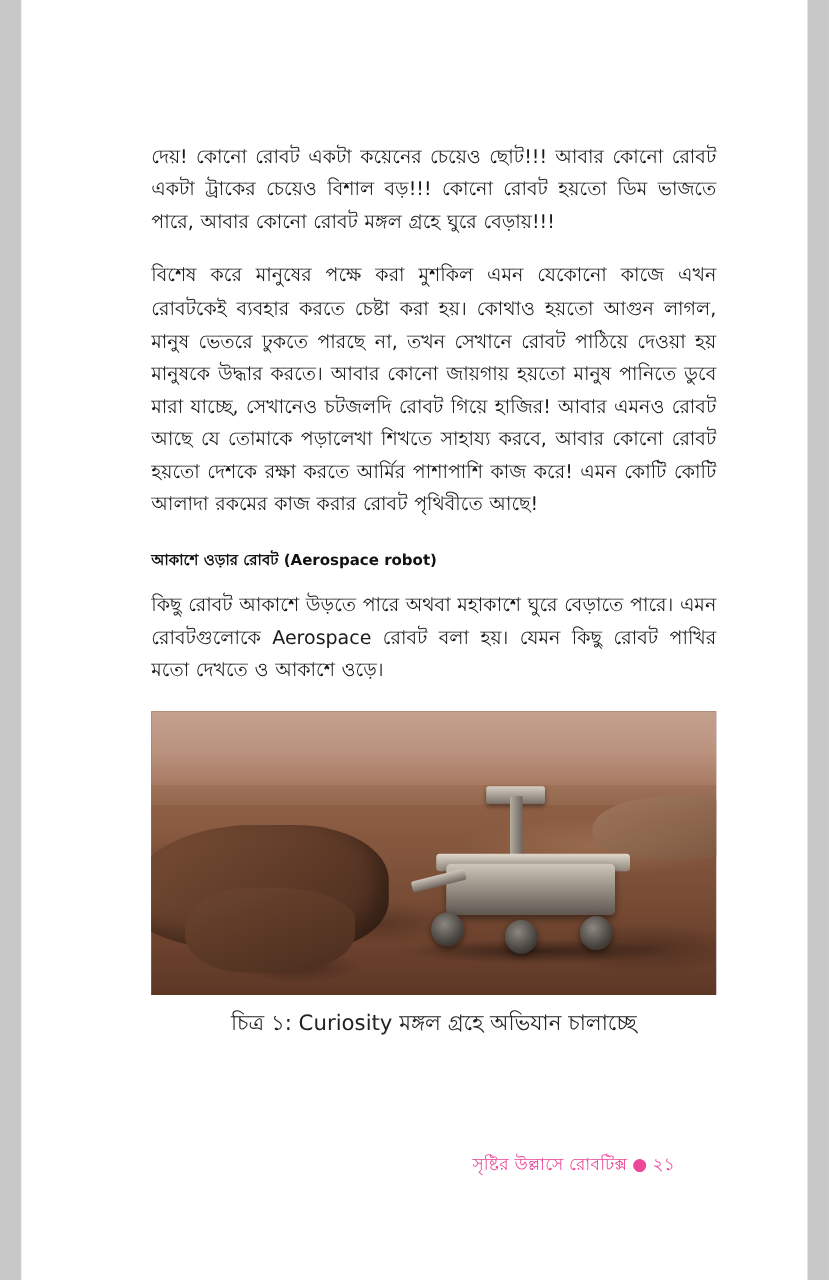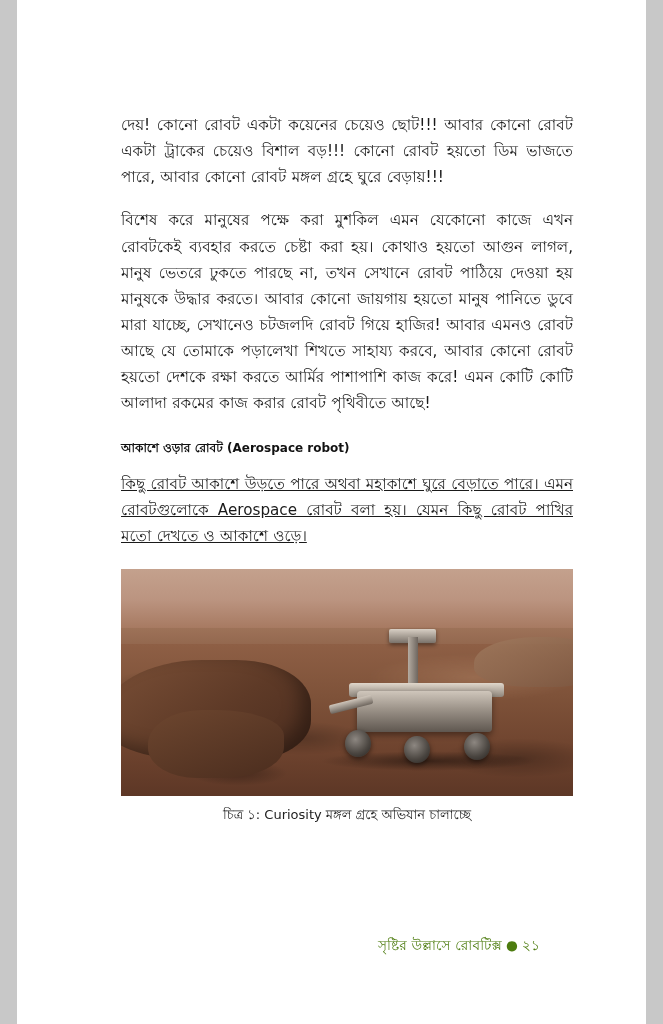--- a/index.html
+++ b/index.html
@@ -29,21 +29,20 @@
     margin: 0 0 17px 0;
     font-size: 15.2px;
     line-height: 1.72;
     text-align: justify;
     color: #1a1a1a;
     font-family: "DejaVu Sans", "Liberation Sans", sans-serif;
     word-spacing: 0.5px;
   }
   p.para:last-of-type {
     margin-bottom: 0;
-    text-decoration: underline;
   }
   h2.section-heading {
     margin: 22px 0 14px 0;
     font-size: 12px;
     font-weight: bold;
     color: #111111;
     font-family: "DejaVu Sans", "Liberation Sans", sans-serif;
     line-height: 1.5;
   }
   .figure {
@@ -191,30 +190,30 @@
     position: absolute;
     left: 44%;
     top: 80%;
     width: 48%;
     height: 9%;
     background: radial-gradient(ellipse at center, rgba(0,0,0,0.45), rgba(0,0,0,0) 70%);
   }
   .figure-caption {
     margin-top: 9px;
     text-align: center;
-    font-size: 13px;
+    font-size: 17px;
     color: #222222;
     font-family: "DejaVu Sans", "Liberation Sans", sans-serif;
   }
   .footer {
     position: absolute;
     right: 106px;
-    bottom: 66px;
+    bottom: 80px;
     font-size: 13.6px;
-    color: #4d7c0f;
+    color: #ec4899;
     font-family: "DejaVu Sans", "Liberation Sans", sans-serif;
     letter-spacing: 0.2px;
   }
   .footer .dot {
     padding: 0 4px;
   }
 </style>
 </head>
 <body>
 

